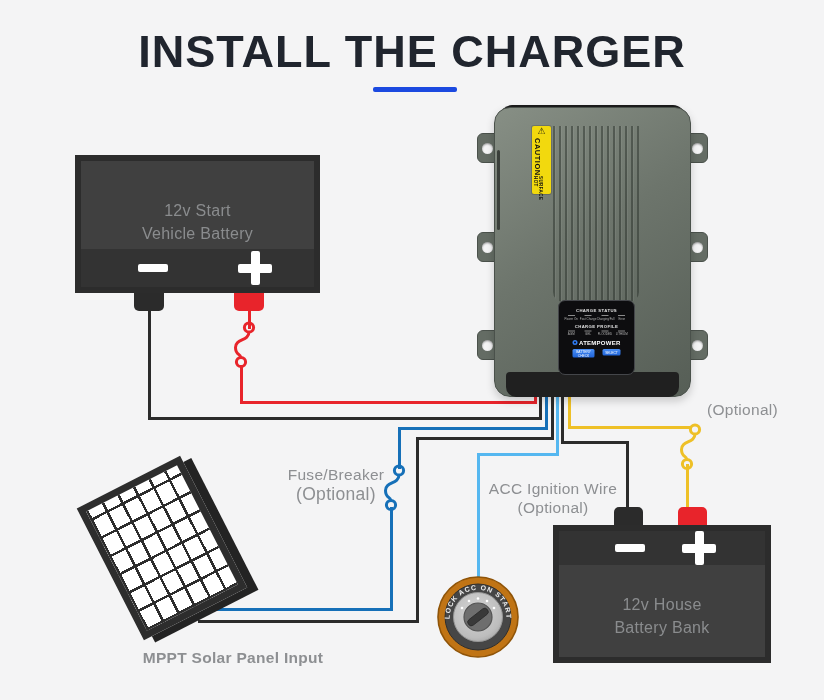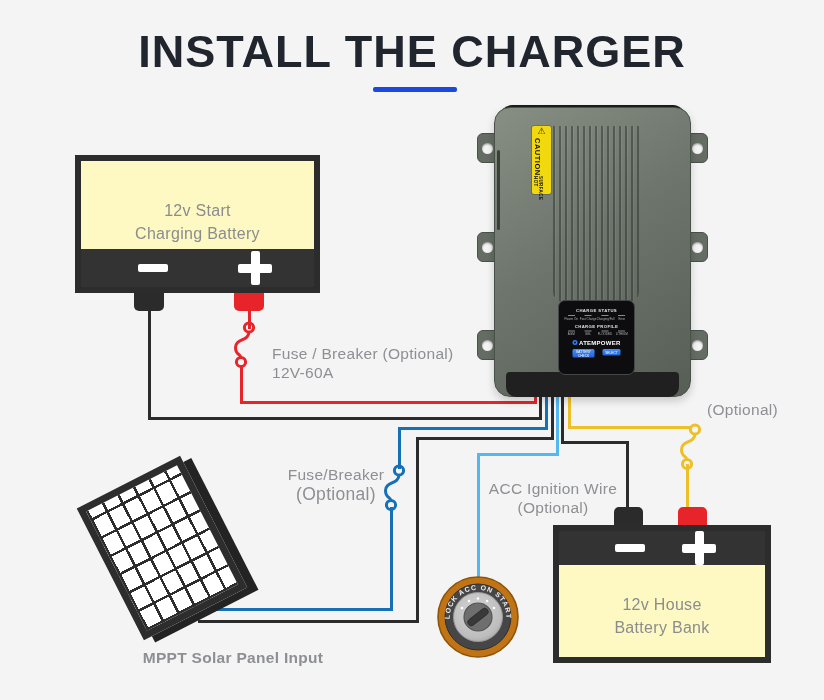--- a/index.html
+++ b/index.html
@@ -14,21 +14,21 @@
   .red{background:var(--wire-red,#e8242b);}
   .blk{background:var(--wire-black,#2b2b2b);}
   .blu{background:var(--wire-blue,#1670b8);}
   .lbl{background:var(--wire-lightblue,#55b7f0);}
   .yel{background:var(--wire-yellow,#eec027);}
   .fuse{position:absolute;background:transparent;}
   .fuse.red-c{color:var(--wire-red,#e8242b);}
   .fuse.blu-c{color:var(--wire-blue,#1670b8);}
   .fuse.yel-c{color:var(--wire-yellow,#eec027);}
   
-  .battery{position:absolute;background:#fef9c3;border:6px solid #2c2c2c;box-sizing:border-box;}
+  .battery{position:absolute;background:#404040;border:6px solid #2c2c2c;box-sizing:border-box;}
   .bat-strip{position:absolute;left:0;width:100%;background:var(--battery-dark,#333);}
   .bat-text{position:absolute;width:100%;text-align:center;color:#8a8c8e;font-size:16px;line-height:1.45;letter-spacing:.3px;}
   .terminal{position:absolute;}
   .term-black{background:#2b2b2b;}
   .term-red{background:#e8242b;}
   .minus-bar{position:absolute;background:#fff;border-radius:2px;}
   .plus{position:absolute;}
   .plus span{position:absolute;background:#fff;border-radius:2px;}
   .plus .pv{left:50%;top:0;width:9px;height:100%;margin-left:-4.5px;}
   .plus .ph{top:50%;left:0;height:9px;width:100%;margin-top:-4.5px;}
@@ -173,21 +173,21 @@
       <circle cx="42" cy="42" r="14" fill="#6e6e6e" stroke="#535353" stroke-width="1.2"></circle>
       <rect x="30" y="38.5" width="24" height="7" rx="3.4" fill="#393939" stroke="#2a2a2a" stroke-width="0.8" transform="rotate(-38 42 42)"></rect>
     </svg>
   </div>
 
   <div class="terminal term-black abs" style="left:134px;top:290px;width:30px;height:21px;border-radius:0 0 5px 5px;"></div>
   <div class="terminal term-red abs" style="left:234px;top:290px;width:30px;height:21px;border-radius:0 0 5px 5px;"></div>
   <div class="battery" style="left:75px;top:155px;width:245px;height:138px;">
     <div class="bat-text" style="top:38px;">
       <div>12v Start</div>
-      <div>Charging Battery</div>
+      <div>Vehicle Battery</div>
     </div>
     <div class="bat-strip" style="bottom:0;height:38px;">
       <div class="minus-bar" style="left:57px;top:15px;width:30px;height:8px;"></div>
       <div class="plus" style="left:157px;top:2px;width:34px;height:34px;">
           <span class="pv"></span>
           <span class="ph"></span>
         </div>
     </div>
   </div>
 
@@ -284,24 +284,20 @@
         <span class="p-logo"></span>
         <span class="p-brandtext">ATEMPOWER</span>
       </div>
       <div class="p-btnrow">
         <div class="p-btn b1">BATTERY CHECK</div>
         <div class="p-btn b2">SELECT</div>
       </div>
     </div>
   </div>
 
-  <div class="glabel" style="left:272px;top:344px;">
-    <div>Fuse / Breaker (Optional)</div>
-    <div>12V-60A</div>
-  </div>
   <div class="glabel center" style="left:266px;top:465px;width:140px;">
     <div>Fuse/Breaker</div>
     <div style="font-size:17.5px;">(Optional)</div>
   </div>
   <div class="glabel center" style="left:661px;top:400px;width:163px;">
     <div>(Optional)</div>
   </div>
   <div class="glabel center" style="left:473px;top:479px;width:160px;">
     <div>ACC Ignition Wire</div>
     <div>(Optional)</div>

